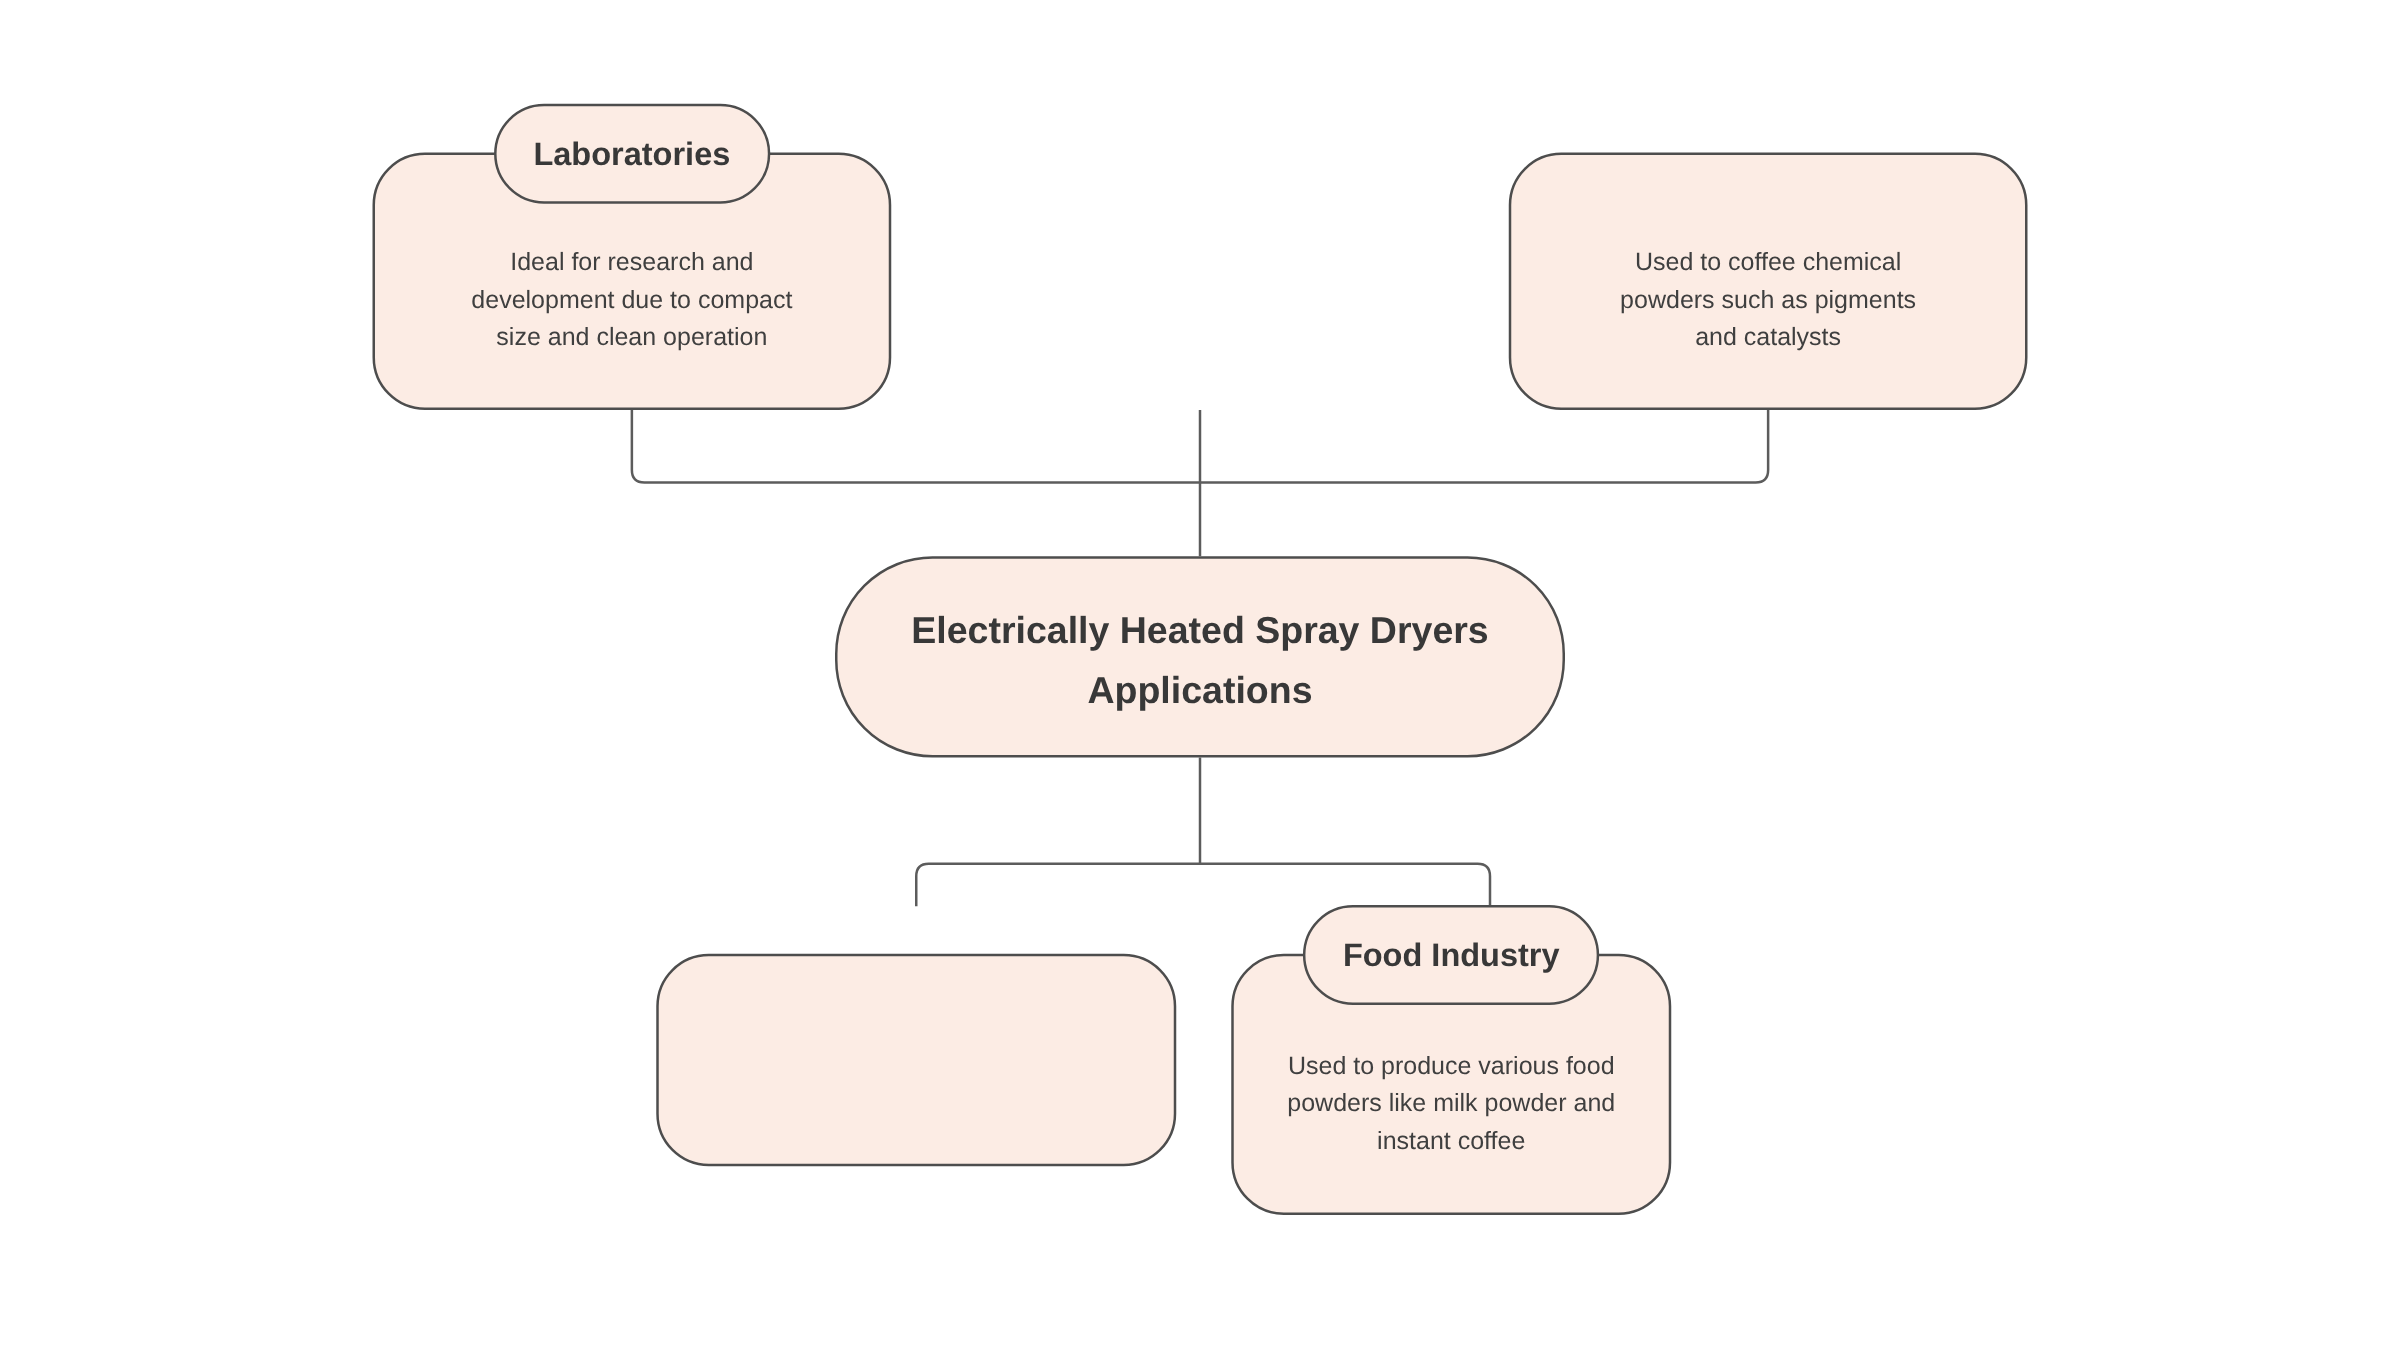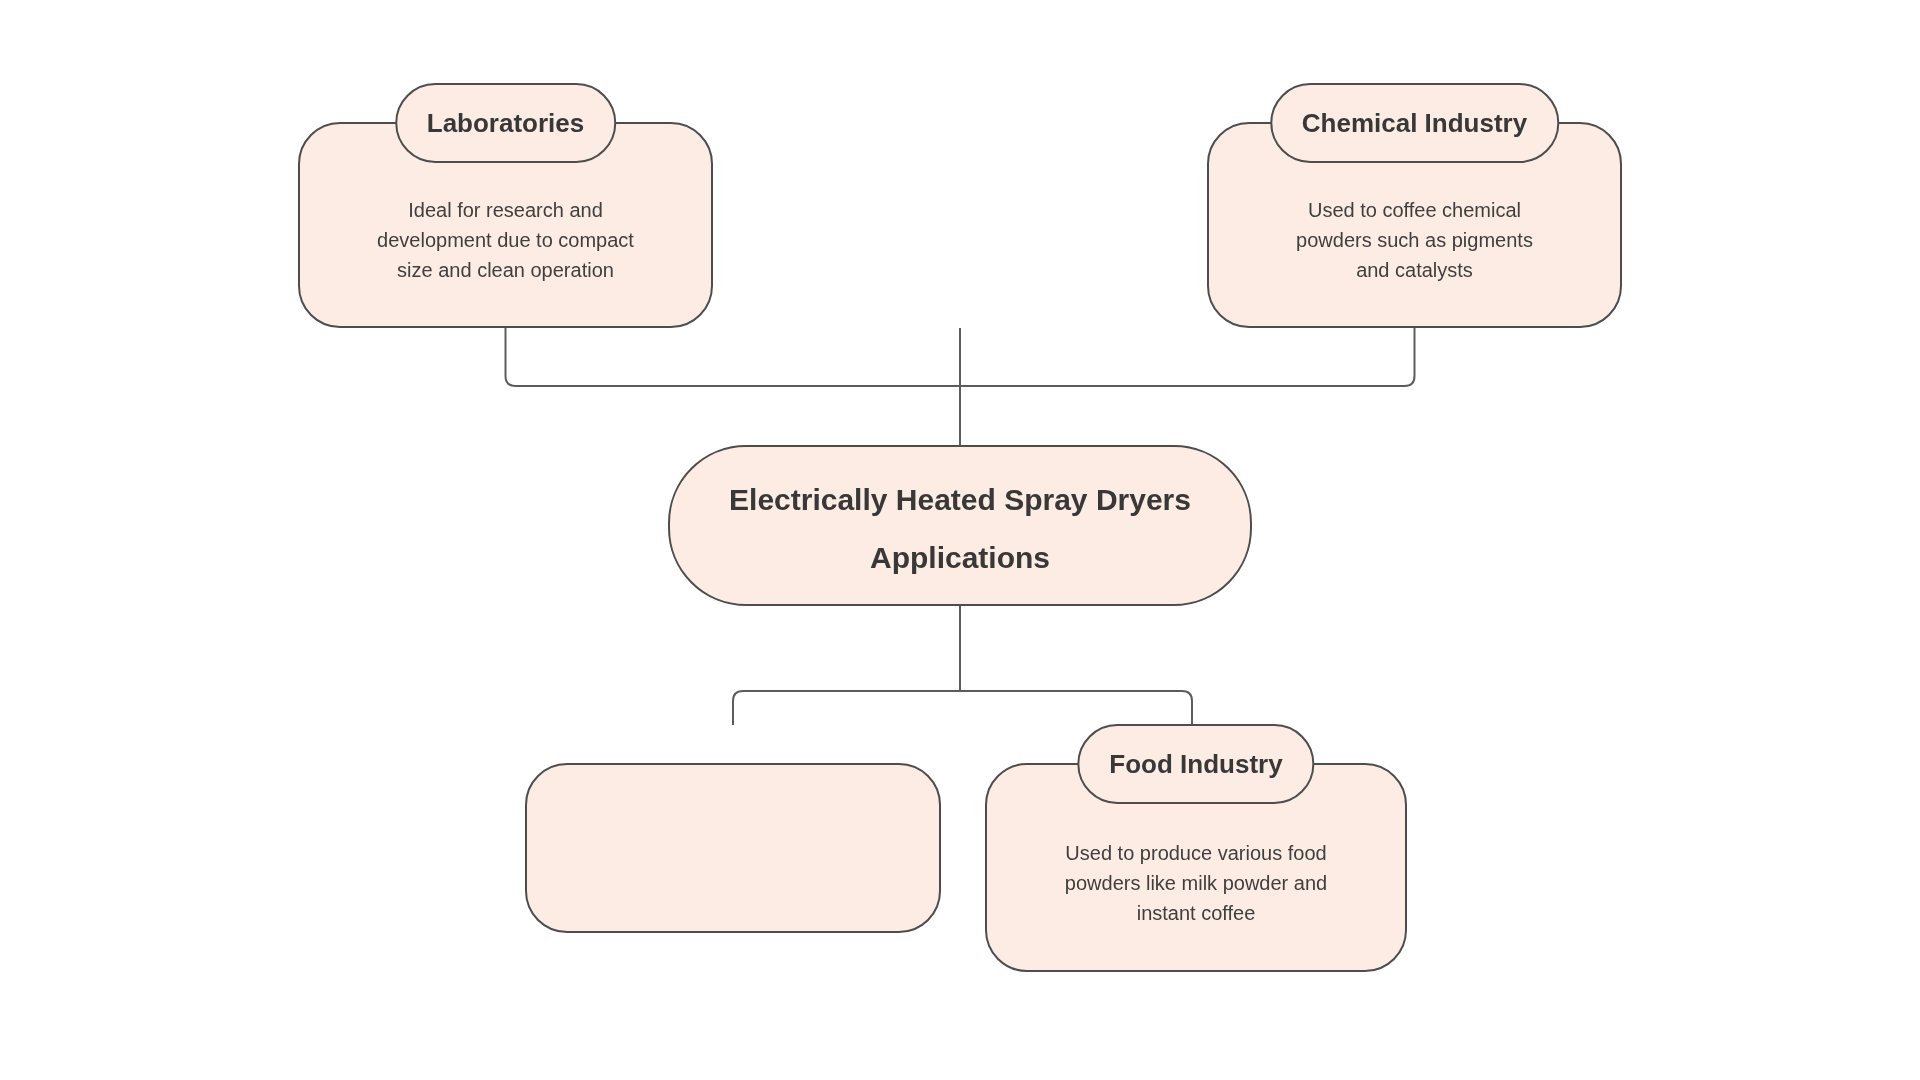--- a/index.html
+++ b/index.html
@@ -64,26 +64,26 @@
     font-size: 26px;
     font-weight: bold;
     color: var(--title-text);
     white-space: nowrap;
   }
   .n-lab    { left: 298px;  top: 122px; width: 415px; height: 206px; }
   .n-pharma { left: 752px;  top: 122px; width: 416px; height: 206px; }
   .n-chem   { left: 1207px; top: 122px; width: 415px; height: 206px; }
   .n-root   { left: 668px;  top: 445px; width: 584px; height: 161px; border-radius: 78px; }
   .n-pilot  { left: 525px;  top: 763px; width: 416px; height: 170px; }
-  .n-food   { left: 985px;  top: 763px; width: 422px; height: 209px; }
+  .n-food   { left: 985px;  top: 763px; width: 352px; height: 209px; }
   .root-title {
     margin: 0;
     padding: 6px 30px 0;
     font-size: 30px;
-    line-height: 58px;
+    line-height: 48px;
     font-weight: bold;
     color: var(--title-text);
     text-align: center;
     white-space: pre-line;
   }
 </style>
 </head>
 <body>
 
 <div class="canvas">
@@ -99,23 +99,20 @@
     <div class="pill">
       <span>Laboratories</span>
     </div>
     <p class="desc">Ideal for research and
 development due to compact
 size and clean operation</p>
   </div>
 
 
   <div class="node n-chem">
-    <div class="pill">
-      <span>Chemical Industry</span>
-    </div>
     <p class="desc">Used to coffee chemical
 powders such as pigments
 and catalysts</p>
   </div>
 
   <div class="node n-root">
     <h1 class="root-title">Electrically Heated Spray Dryers
 Applications</h1>
   </div>
 

